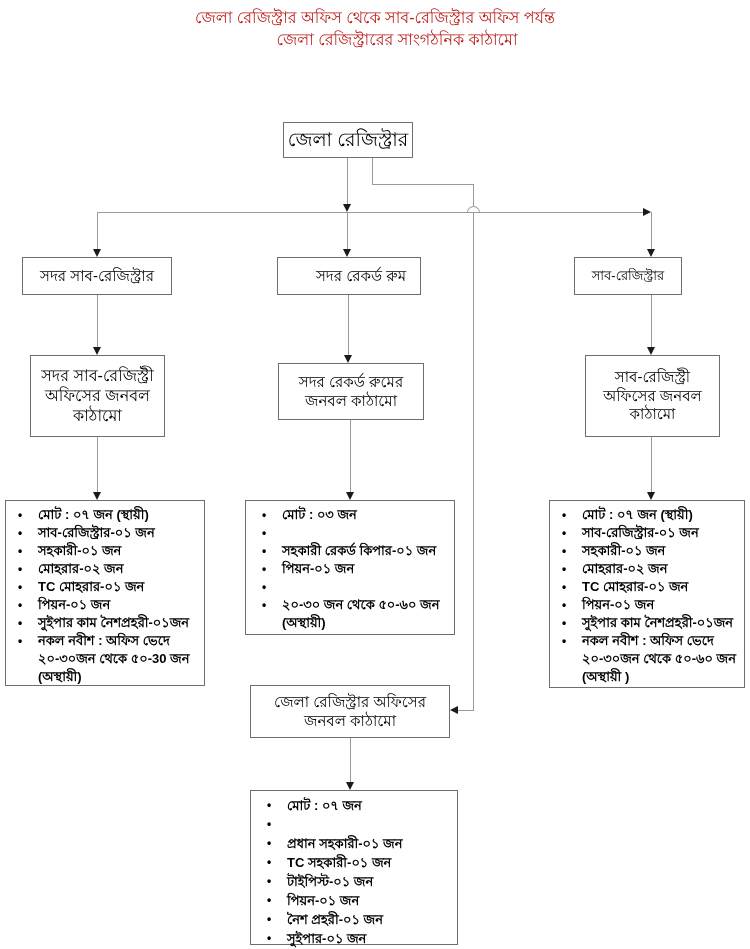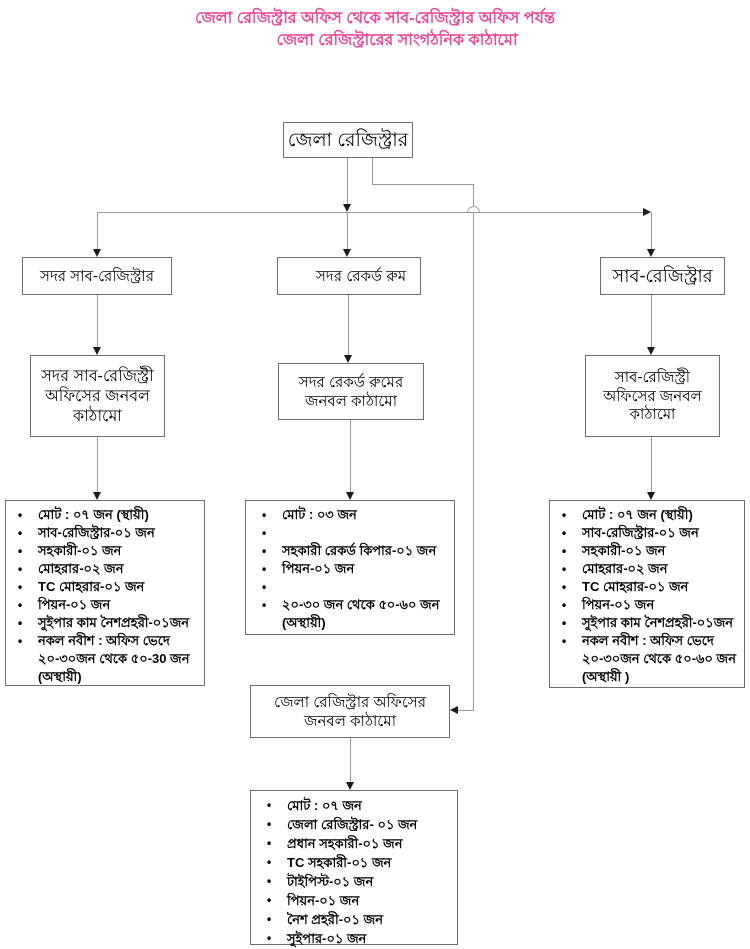--- a/index.html
+++ b/index.html
@@ -1,33 +1,33 @@
 <!DOCTYPE html>
 <html><head>
 <meta charset="utf-8">
 <style>
   * { margin:0; padding:0; box-sizing:border-box; }
   html,body { background:#ffffff; }
   body { font-family:"Liberation Sans","DejaVu Sans",sans-serif; color:#000; }
   .canvas { position:relative; width:750px; height:949px; background:#fff; overflow:hidden; }
 
   .title-line { position:absolute; left:0; width:750px; text-align:center;
-                font-weight:bold; font-size:16px; color:#ec4899; }
+                font-weight:normal; font-size:16px; color:#b91c1c; }
   #t1 { top:5px; }
   #t2 { top:27px;padding-left:44px; }
 
   .node { position:absolute; border:1px solid #6e6e6e; background:#fff;
           display:flex; flex-direction:column; align-items:center; justify-content:center;
           text-align:center; font-weight:normal; line-height:1.25; }
   .node .ln { display:block; }
 
   #root-box   { left:283px; top:122px; width:130px; height:36px; font-size:19px; }
   #left2-box  { left:22px;  top:257px; width:150px; height:38px; font-size:15px; }
   #mid2-box   { left:277px; top:257px; width:144px; height:38px; font-size:15px;padding-left:24px; }
-  #right2-box { left:600px; top:257px; width:125px; height:38px; font-size:18px; }
+  #right2-box { left:574px; top:257px; width:108px; height:38px; font-size:13px; }
   #left3-box  { left:30px;  top:355px; width:135px; height:82px; font-size:16px; }
   #mid3-box   { left:278px; top:363px; width:146px; height:57px; font-size:15px; }
   #right3-box { left:585px; top:355px; width:135px; height:82px; font-size:15px; }
   #bottom-box { left:250px; top:685px; width:200px; height:53px; font-size:15px; }
 
   .listbox { position:absolute; border:1px solid #6e6e6e; background:#fff;
              padding:5px 4px 4px 4px; }
   #list-left   { left:5px;   top:500px; width:200px; height:186px; }
   #list-middle { left:245px; top:500px; width:210px; height:135px; }
   #list-right  { left:549px; top:500px; width:196px; height:188px; }
@@ -239,21 +239,20 @@
   <div class="arr down" style="left:346px; top:782px;"></div>
 
   <div class="listbox" id="list-bottom">
     <ul>
       <li>
           <span class="blt">•</span>
           <span class="txt">মোট : ০৭ জন</span>
         </li>
       <li>
           <span class="blt">•</span>
-          <span class="txt">জেলা রেজিস্ট্রার- ০১ জন</span>
         </li>
       <li>
           <span class="blt">•</span>
           <span class="txt">প্রধান সহকারী-০১ জন</span>
         </li>
       <li>
           <span class="blt">•</span>
           <span class="txt">TC সহকারী-০১ জন</span>
         </li>
       <li>

